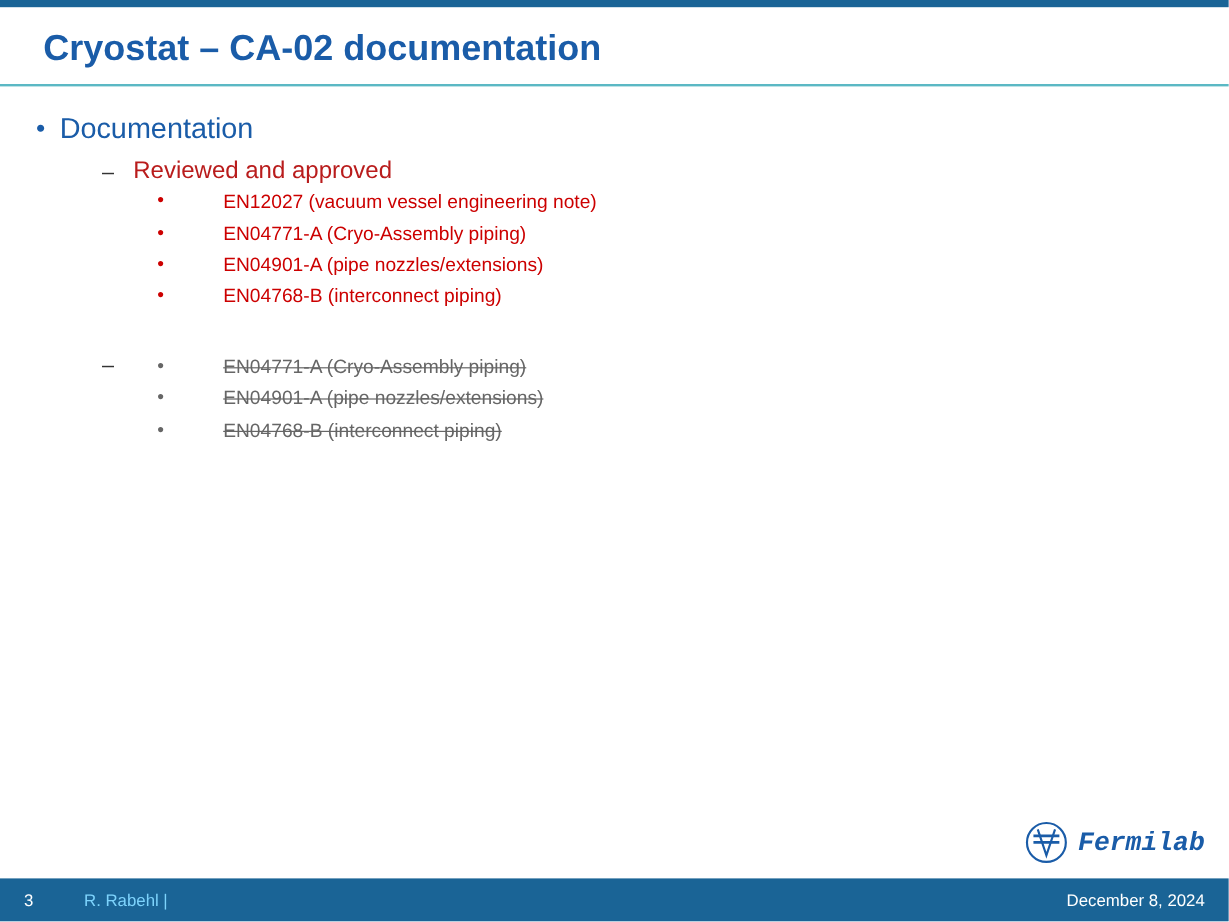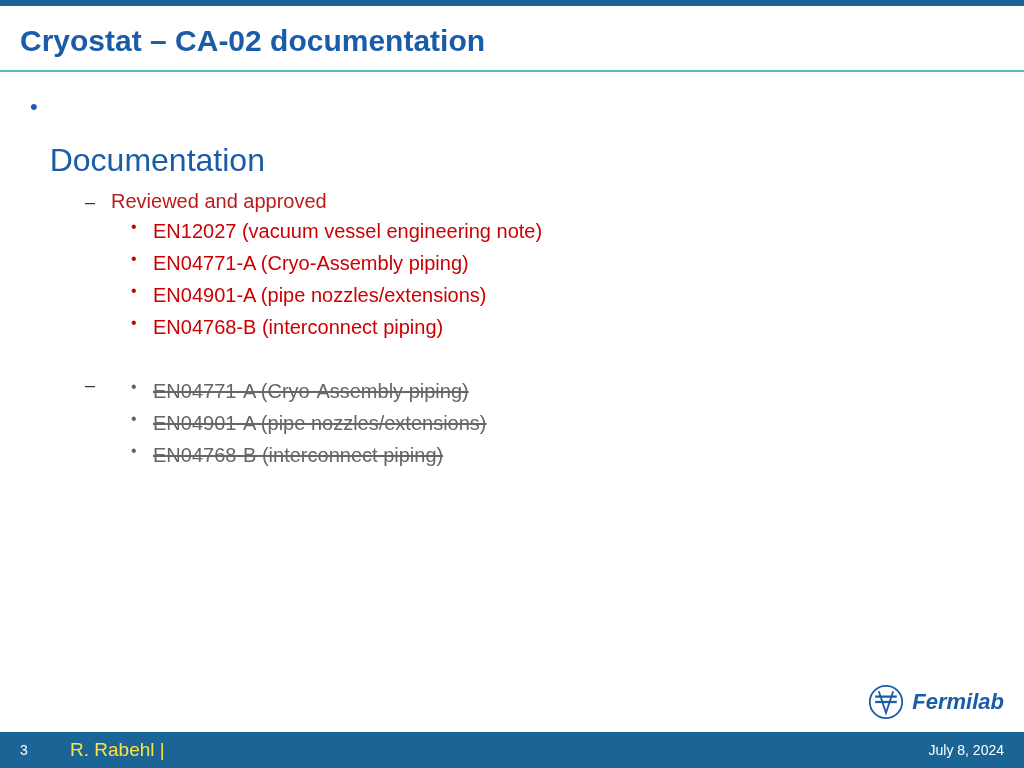--- a/index.html
+++ b/index.html
@@ -19,21 +19,21 @@
 
     
     .top-bar {
       width: 100%;
       height: 6px;
       background: #1a6496;
     }
 
     
     .header {
-      padding: 18px 30px 12px 20px;
+      padding: 18px 30px 12px 36px;
       border-bottom: 2px solid #5bb8c4;
     }
 
     .page-title {
       font-size: 30px;
       font-weight: bold;
       color: #1a5ca8;
     }
 
     
@@ -50,25 +50,24 @@
 
     .level1-bullet {
       font-size: 22px;
       color: #1a5ca8;
       margin-right: 12px;
       margin-top: 2px;
       line-height: 1.2;
     }
 
     .level1-text {
-      font-size: 32px;
+      font-size: 24px;
       color: #1a5ca8;
       font-weight: normal;
       line-height: 1.3;
-      margin-top: 48px;
     }
 
     
     .level2-container {
       margin-left: 55px;
       margin-top: 4px;
     }
 
     .level2-item {
       display: flex;
@@ -105,23 +104,24 @@
 
     .level3-bullet {
       font-size: 16px;
       color: #cc0000;
       margin-right: 10px;
       margin-top: 1px;
       min-width: 12px;
     }
 
     .level3-text {
-      font-size: 20px;
+      font-size: 16px;
       color: #cc0000;
       line-height: 1.4;
+      margin-left: 33px;
     }
 
     
     .level3-text.strikethrough {
       text-decoration: line-through;
       color: #666;
     }
 
     .level3-bullet.strikethrough {
       color: #666;
@@ -147,22 +147,22 @@
       padding: 0 20px;
     }
 
     .footer-page {
       font-size: 14px;
       color: #ffffff;
       min-width: 30px;
     }
 
     .footer-author {
-      font-size: 19px;
-      color: #fde047;
+      font-size: 14px;
+      color: #7dd3fc;
       margin-left: 20px;
     }
 
     .footer-date {
       font-size: 14px;
       color: #ffffff;
       margin-left: auto;
     }
 
     
@@ -178,20 +178,21 @@
     .fermilab-icon {
       width: 36px;
       height: 36px;
     }
 
     .fermilab-text {
       font-size: 22px;
       color: #1a5ca8;
       font-weight: bold;
       font-style: italic;
+      font-family: Liberation Mono, monospace;
     }
 
     .level2-text-block {
       line-height: 1.5;
     }
 
     .separator-space {
       height: 16px;
     }
   </style>
@@ -272,14 +273,14 @@
     <path d="M8 14 L32 14" stroke="#1a5ca8" stroke-width="2.5"></path>
     <path d="M8 20 L32 20" stroke="#1a5ca8" stroke-width="2.5"></path>
     <path d="M12 8 L20 32 L28 8" fill="none" stroke="#1a5ca8" stroke-width="2"></path>
   </svg>
   <span class="fermilab-text">Fermilab</span>
 </div>
 
 <div class="footer">
   <span class="footer-page">3</span>
   <span class="footer-author">R. Rabehl |</span>
-  <span class="footer-date">July 8, 2024</span>
+  <span class="footer-date">December 8, 2024</span>
 </div>
 
 </body></html>

